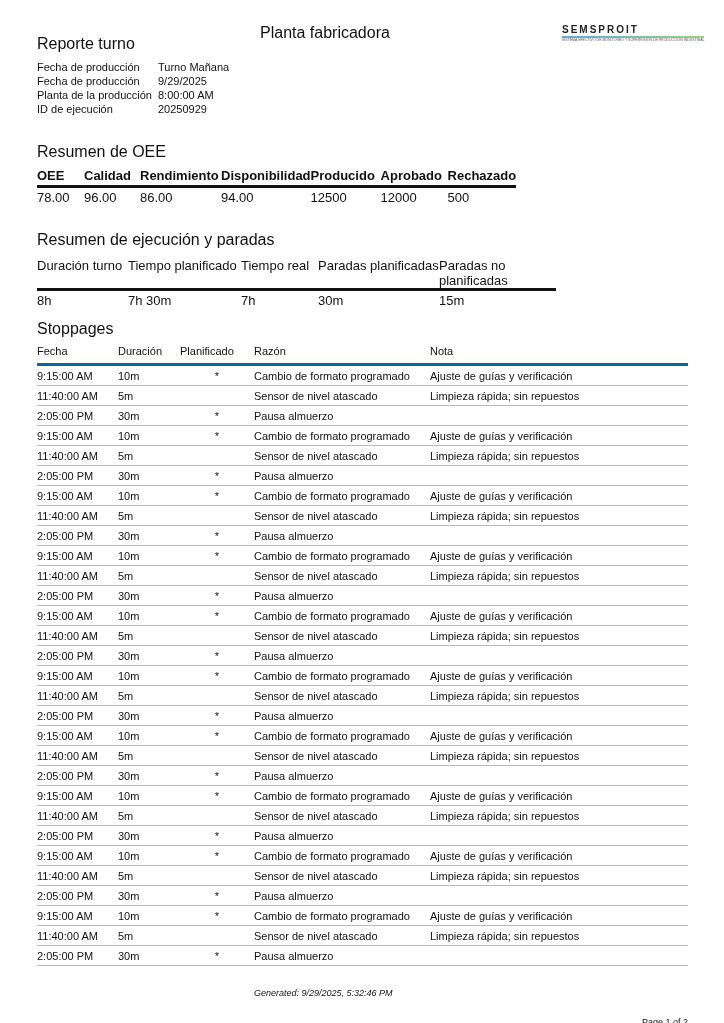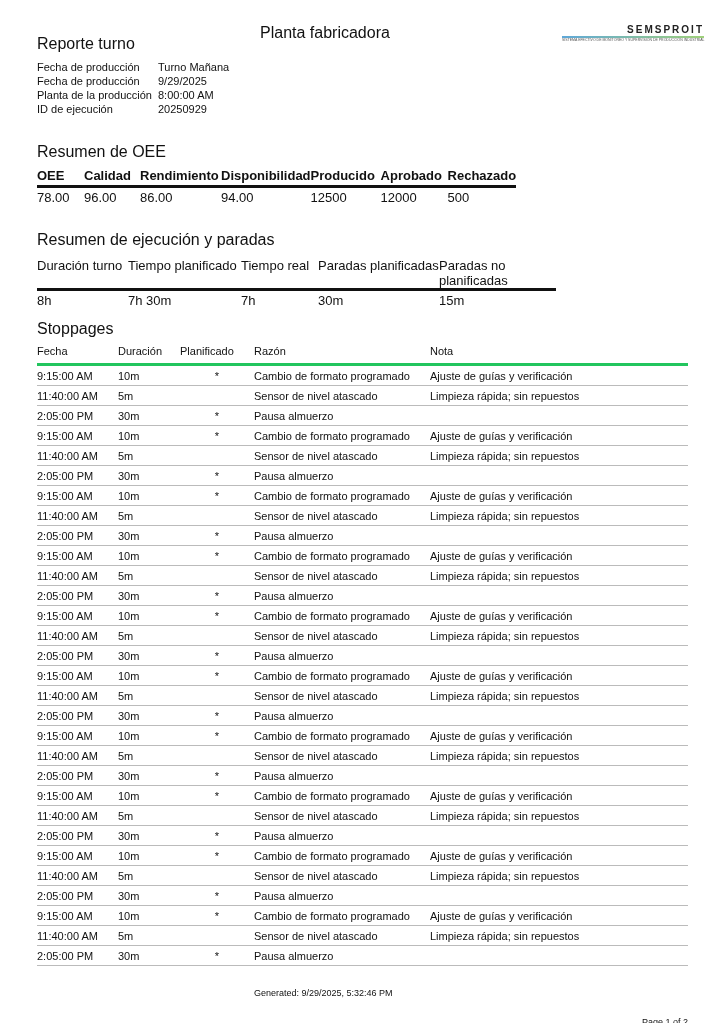--- a/index.html
+++ b/index.html
@@ -1,33 +1,33 @@
 <!DOCTYPE html>
 <html><head>
 <meta charset="utf-8">
 <style>
   html, body { margin:0; padding:0; background:#fff; }
   body { width:724px; height:1023px; position:relative; font-family:"Liberation Sans", sans-serif; color:#111; overflow:hidden; }
   .abs { position:absolute; }
   .title { font-size:16px; }
   .meta { font-size:11px; line-height:14px; }
   .meta td { padding:0; }
-  .logo { left:562px; top:24px; width:142px; text-align:right; }
+  .logo { left:562px; top:24px; width:142px; text-align:left; }
   .logo-name { font-size:10px; letter-spacing:2px; font-weight:bold; color:#222; }
   .logo-line { height:2px; background:linear-gradient(90deg,#5fa8d8,#9fd07a); margin-top:1px; }
   .logo-sub { font-size:3.5px; color:#555; white-space:nowrap; }
   h2 { font-size:16px; font-weight:normal; margin:0; position:absolute; left:37px;text-align:center; }
   table.sum { position:absolute; left:37px; border-collapse:collapse; font-size:13px; }
   table.sum th { text-align:left; font-weight:normal; padding:0; height:17px; vertical-align:top; }
   table.sum thead tr { border-bottom:3px solid #111; }
   table.sum td { padding:0; height:18px; vertical-align:middle; }
   table.oee th { font-weight:bold; }
   table.stop { position:absolute; left:37px; top:345px; width:651px; border-collapse:collapse; font-size:11px; }
   table.stop th { text-align:left; font-weight:normal; height:18px; padding:0; vertical-align:top; }
-  table.stop thead tr { border-bottom:3px solid #22c55e; }
+  table.stop thead tr { border-bottom:3px solid #0369a1; }
   table.stop td { height:19px; padding:0; border-bottom:1px solid #bbb; }
   table.stop td.pl { text-align:center; }
   .footer { top:988px; font-size:9px; }
 </style>
 </head>
 <body>
 
 <div class="abs title" style="left:37px;top:35px;text-align:right;">Reporte turno</div>
 <div class="abs title" style="left:260px;top:24px;">Planta fabricadora</div>
 
@@ -325,14 +325,14 @@
         <td>2:05:00 PM</td>
         <td>30m</td>
         <td class="pl">*</td>
         <td>Pausa almuerzo</td>
         <td></td>
       </tr>
     </tbody>
 </table>
 
 <div class="abs footer" style="left:37px;margin-top:44px;">Turno Mañana 2025-09-29</div>
-<div class="abs footer" style="left:254px;">Generated: 9/29/2025, 5:32:46 PM</div>
+<div class="abs footer" style="left:254px;font-style:italic;">Generated: 9/29/2025, 5:32:46 PM</div>
 <div class="abs footer" style="right:36px;margin-top:29px;">Page 1 of 2</div>
 
 </body></html>

